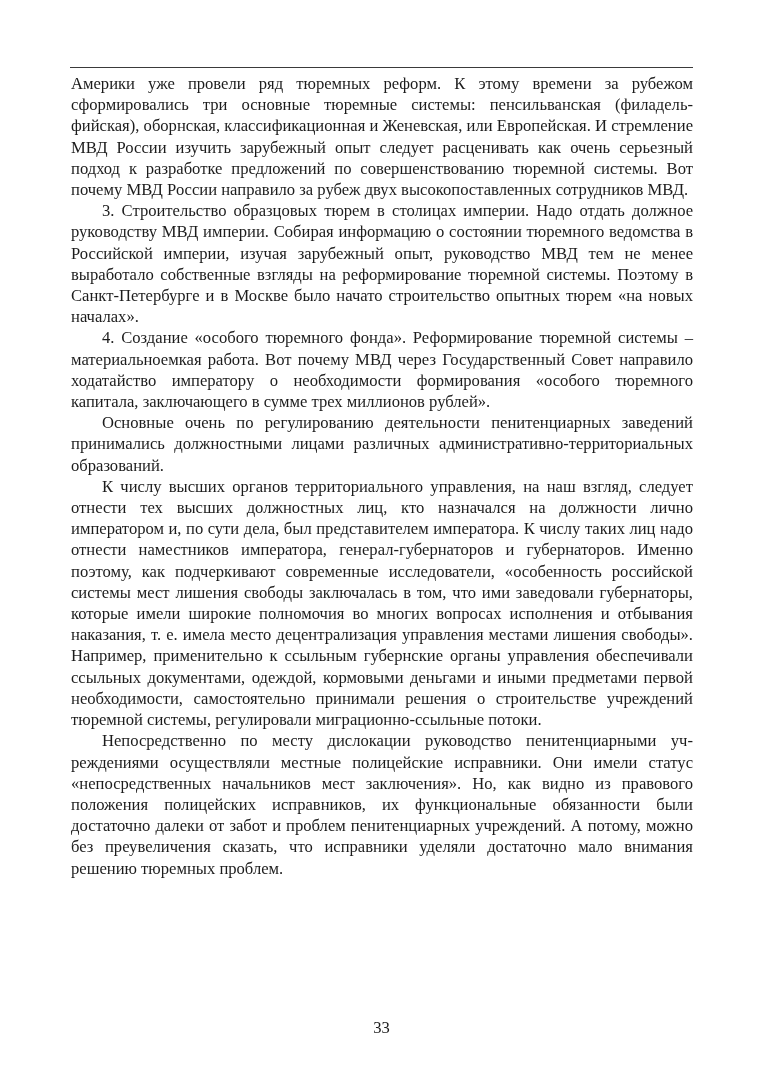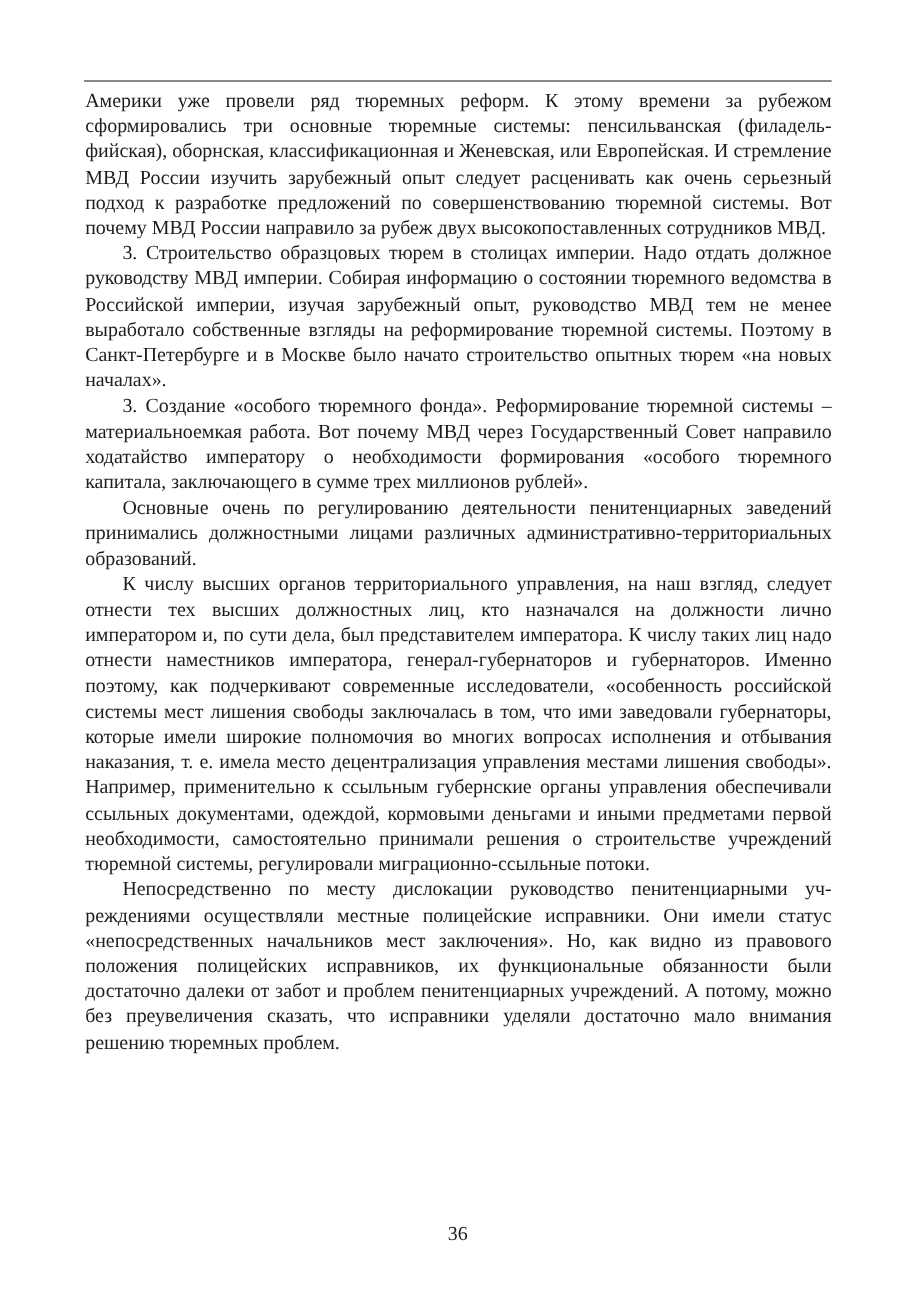--- a/index.html
+++ b/index.html
@@ -61,20 +61,20 @@
   </style>
 </head>
 <body>
 
 <div class="page">
   <div class="header-rule"></div>
 
   <div class="text-body">
     <p class="continuation">Америки уже провели ряд тюремных реформ. К этому времени за рубежом сформировались три основные тюремные системы: пенсильванская (филадель­фийская), оборнская, классификационная и Женевская, или Европейская. И стремление МВД России изучить зарубежный опыт следует расценивать как очень серьезный подход к разработке предложений по совершенствованию тю­ремной системы. Вот почему МВД России направило за рубеж двух высокопо­ставленных сотрудников МВД.</p>
     <p>3. Строительство образцовых тюрем в столицах империи. Надо отдать должное руководству МВД империи. Собирая информацию о состоянии тю­ремного ведомства в Российской империи, изучая зарубежный опыт, руково­дство МВД тем не менее выработало собственные взгляды на реформирование тюремной системы. Поэтому в Санкт-Петербурге и в Москве было начато строительство опытных тюрем «на новых началах».</p>
-    <p>3. Создание «особого тюремного фонда». Реформирование тюремной систе­мы – материальноемкая работа. Вот почему МВД через Государственный Совет направило ходатайство императору о необходимости формирования «особого тю­ремного капитала, заключающего в сумме трех миллионов рублей».</p>
+    <p>4. Создание «особого тюремного фонда». Реформирование тюремной систе­мы – материальноемкая работа. Вот почему МВД через Государственный Совет направило ходатайство императору о необходимости формирования «особого тю­ремного капитала, заключающего в сумме трех миллионов рублей».</p>
     <p>Основные очень по регулированию деятельности пенитенциарных заведе­ний принимались должностными лицами различных административно-территориальных образований.</p>
     <p>К числу высших органов территориального управления, на наш взгляд, сле­дует отнести тех высших должностных лиц, кто назначался на должности лич­но императором и, по сути дела, был представителем императора. К числу та­ких лиц надо отнести наместников императора, генерал-губернаторов и губер­наторов. Именно поэтому, как подчеркивают современные исследователи, «особенность российской системы мест лишения свободы заключалась в том, что ими заведовали губернаторы, которые имели широкие полномочия во мно­гих вопросах исполнения и отбывания наказания, т. е. имела место децентрали­зация управления местами лишения свободы». Например, применительно к ссыльным губернские органы управления обеспечивали ссыльных документа­ми, одеждой, кормовыми деньгами и иными предметами первой необходимо­сти, самостоятельно принимали решения о строительстве учреждений тюрем­ной системы, регулировали миграционно-ссыльные потоки.</p>
     <p>Непосредственно по месту дислокации руководство пенитенциарными уч­реждениями осуществляли местные полицейские исправники. Они имели ста­тус «непосредственных начальников мест заключения». Но, как видно из пра­вового положения полицейских исправников, их функциональные обязанности были достаточно далеки от забот и проблем пенитенциарных учреждений. А потому, можно без преувеличения сказать, что исправники уделяли доста­точно мало внимания решению тюремных проблем.</p>
   </div>
 
-  <div class="page-number">36</div>
+  <div class="page-number">33</div>
 </div>
 
 </body></html>

